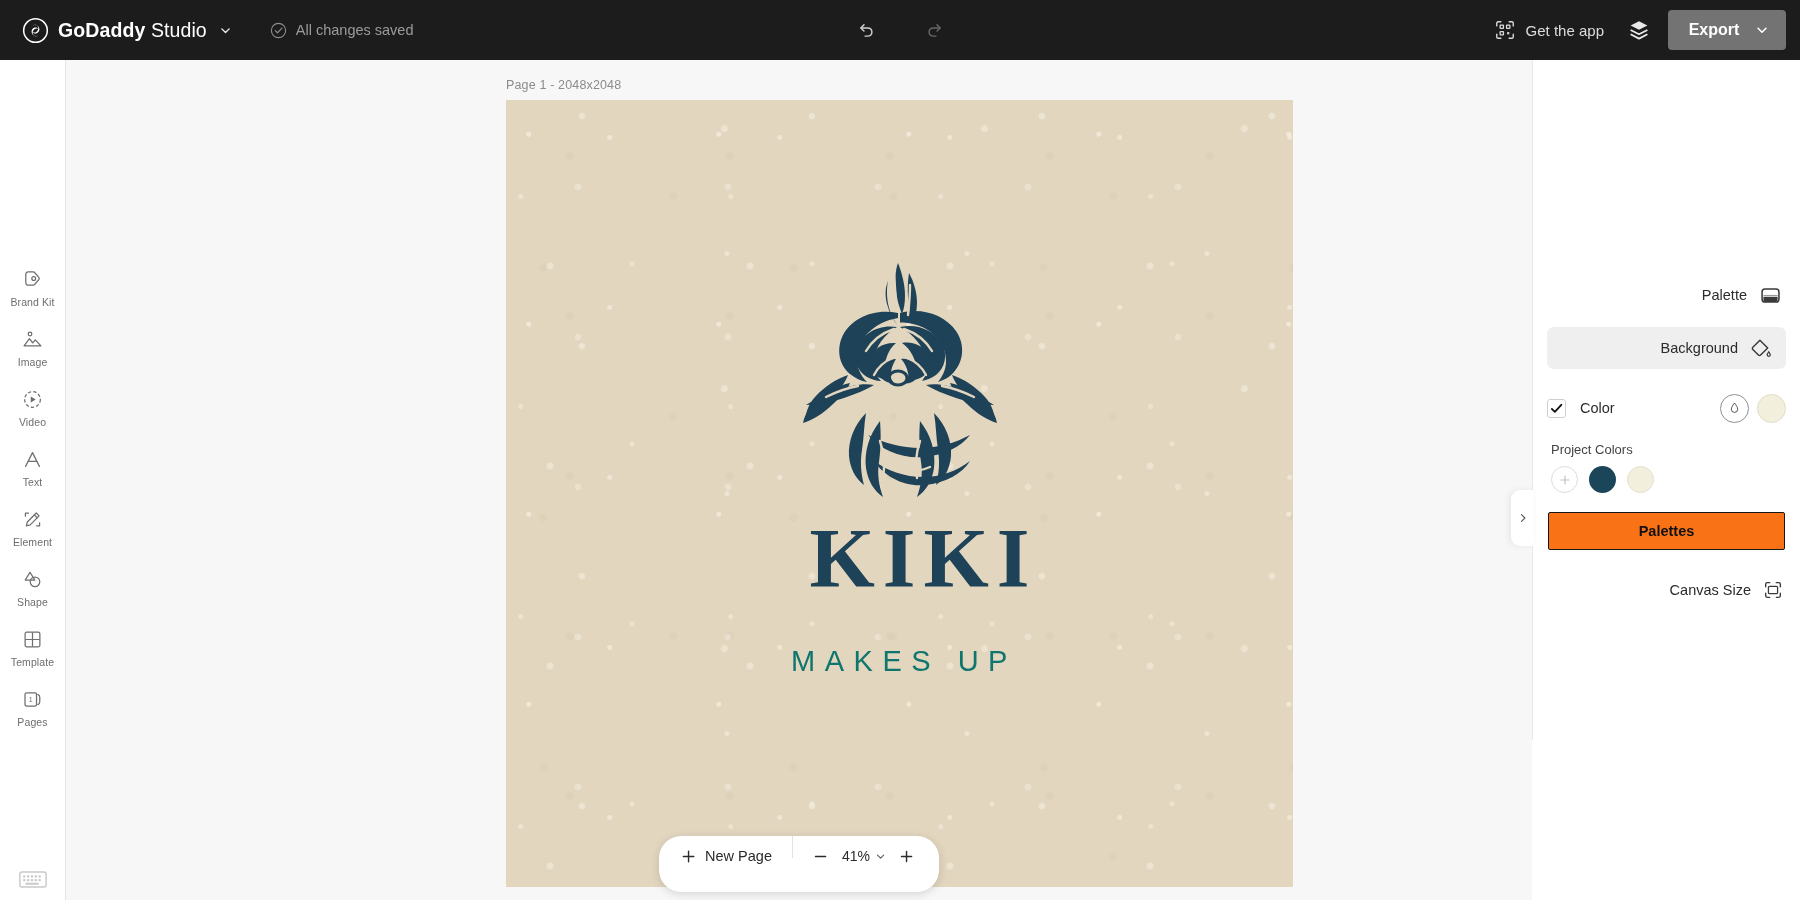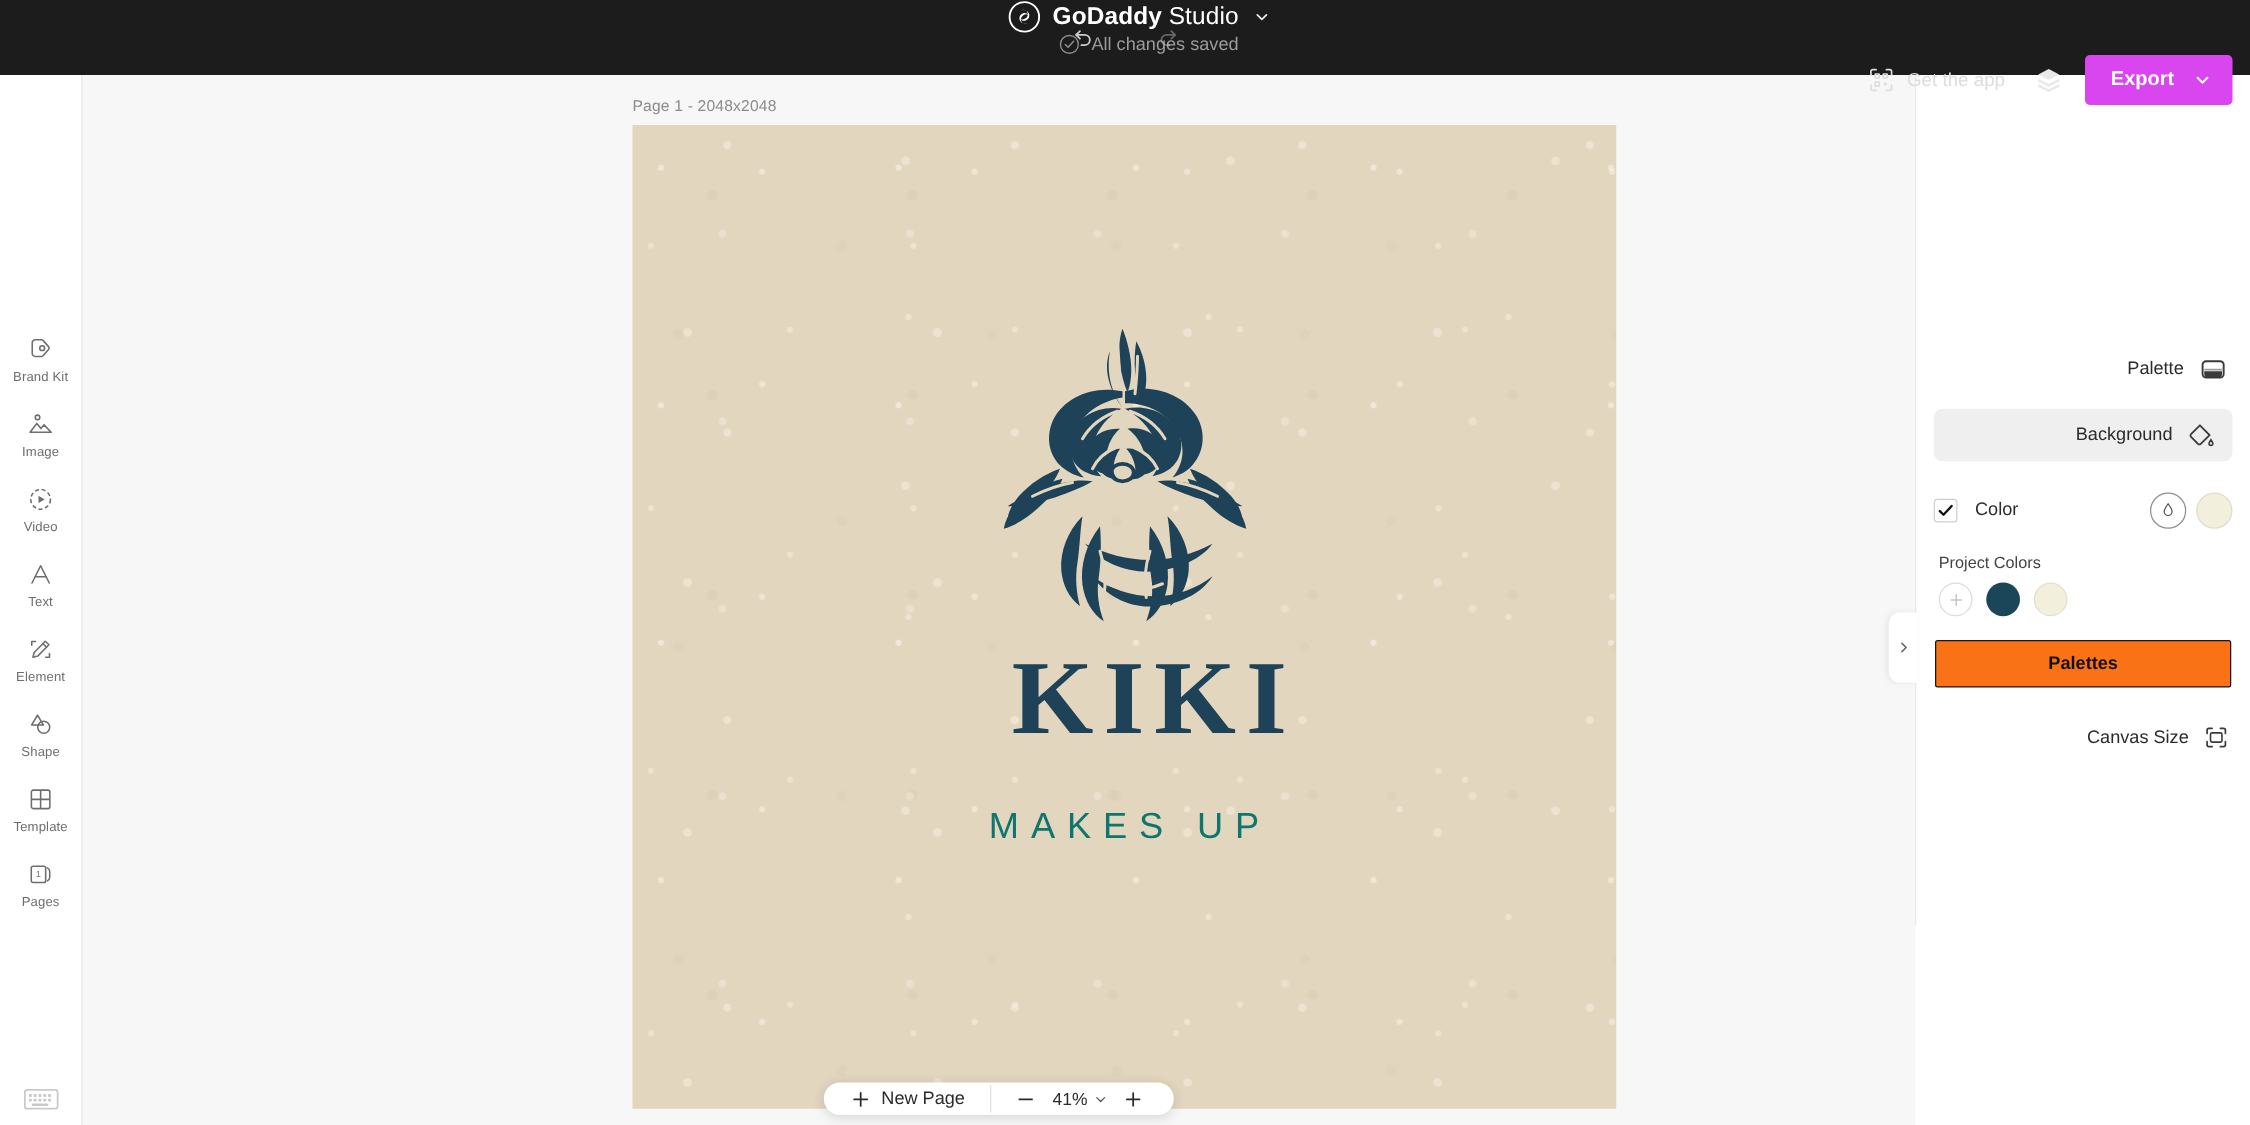--- a/index.html
+++ b/index.html
@@ -10,21 +10,20 @@
     background: #ffffff;
   }
 
   
   .topbar {
     position: absolute; top: 0; left: 0;
     width: 1800px; height: 60px;
     background: #1c1c1c;
     display: flex; align-items: center;
     z-index: 40;
-    flex-direction: column;
   }
   .brand {
     display: flex; align-items: center; gap: 9px;
     margin-left: 22px; height: 60px;
     cursor: pointer;
   }
   .brand-logo { width: 27px; height: 27px; display: block; }
   .brand-text {
     font-size: 19.5px; color: #ffffff; letter-spacing: .1px;
     white-space: nowrap;
@@ -59,21 +58,21 @@
   .getapp {
     display: flex; align-items: center; gap: 10px;
     color: #dcdcdc; font-size: 15px; cursor: pointer;
     padding: 0 14px; height: 40px; white-space: nowrap;
   }
   .layers-btn {
     width: 42px; height: 40px; display: flex; align-items: center;
     justify-content: center; cursor: pointer; margin-right: 8px;
   }
   .export {
-    background: #d946ef; color: #fff;
+    background: #737373; color: #fff;
     height: 40px; min-width: 118px;
     border-radius: 4px; display: flex; align-items: center;
     justify-content: center; gap: 16px;
     font-size: 16px; font-weight: 700; cursor: pointer;
     padding: 0 14px 0 18px;
   }
 
   
   .rail {
     position: absolute; top: 60px; left: 0;
@@ -154,24 +153,24 @@
   .makes {
     font-size: 29px; color: #0f766e;
     letter-spacing: 9.5px; margin-top: 44px;
     text-indent: 9px; font-weight: 400;
   }
 
   
   .pill {
     position: absolute; left: 50%; transform: translateX(-50%);
     bottom: 8px;
-    height: 26px; background: #fff;
+    height: 56px; background: #fff;
     border-radius: 22px;
     box-shadow: 0 2px 10px rgba(0,0,0,.14);
-    display: flex; align-items: center;
+    display: flex; align-items: flex-start;
     z-index: 25;
   }
   .pill-newpage {
     display: flex; align-items: center; gap: 9px;
     padding: 0 20px 0 22px; height: 40px;
     cursor: pointer; font-size: 14.5px; color: #2b2b2b;
   }
   .pill-div { width: 1px; height: 22px; background: #e2e2e2; }
   .pill-zoom {
     display: flex; align-items: center; gap: 4px;

